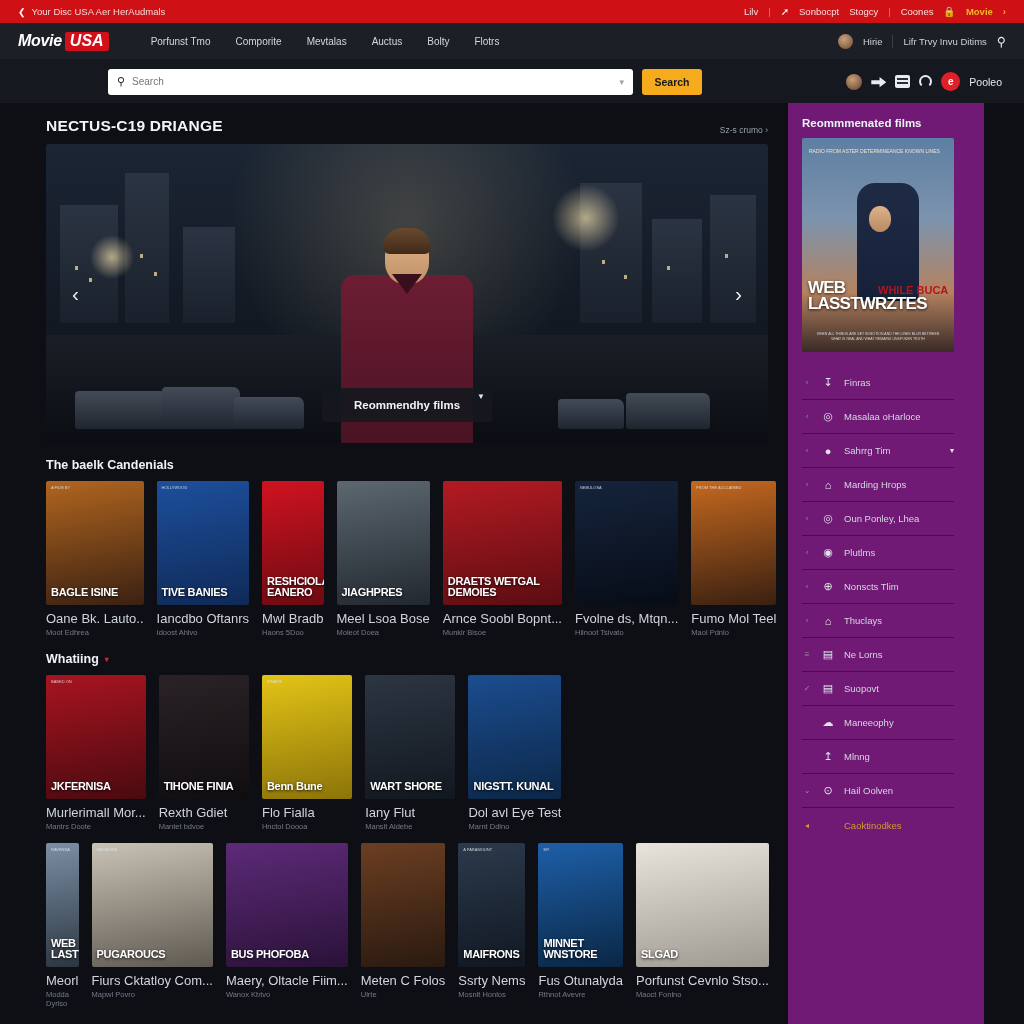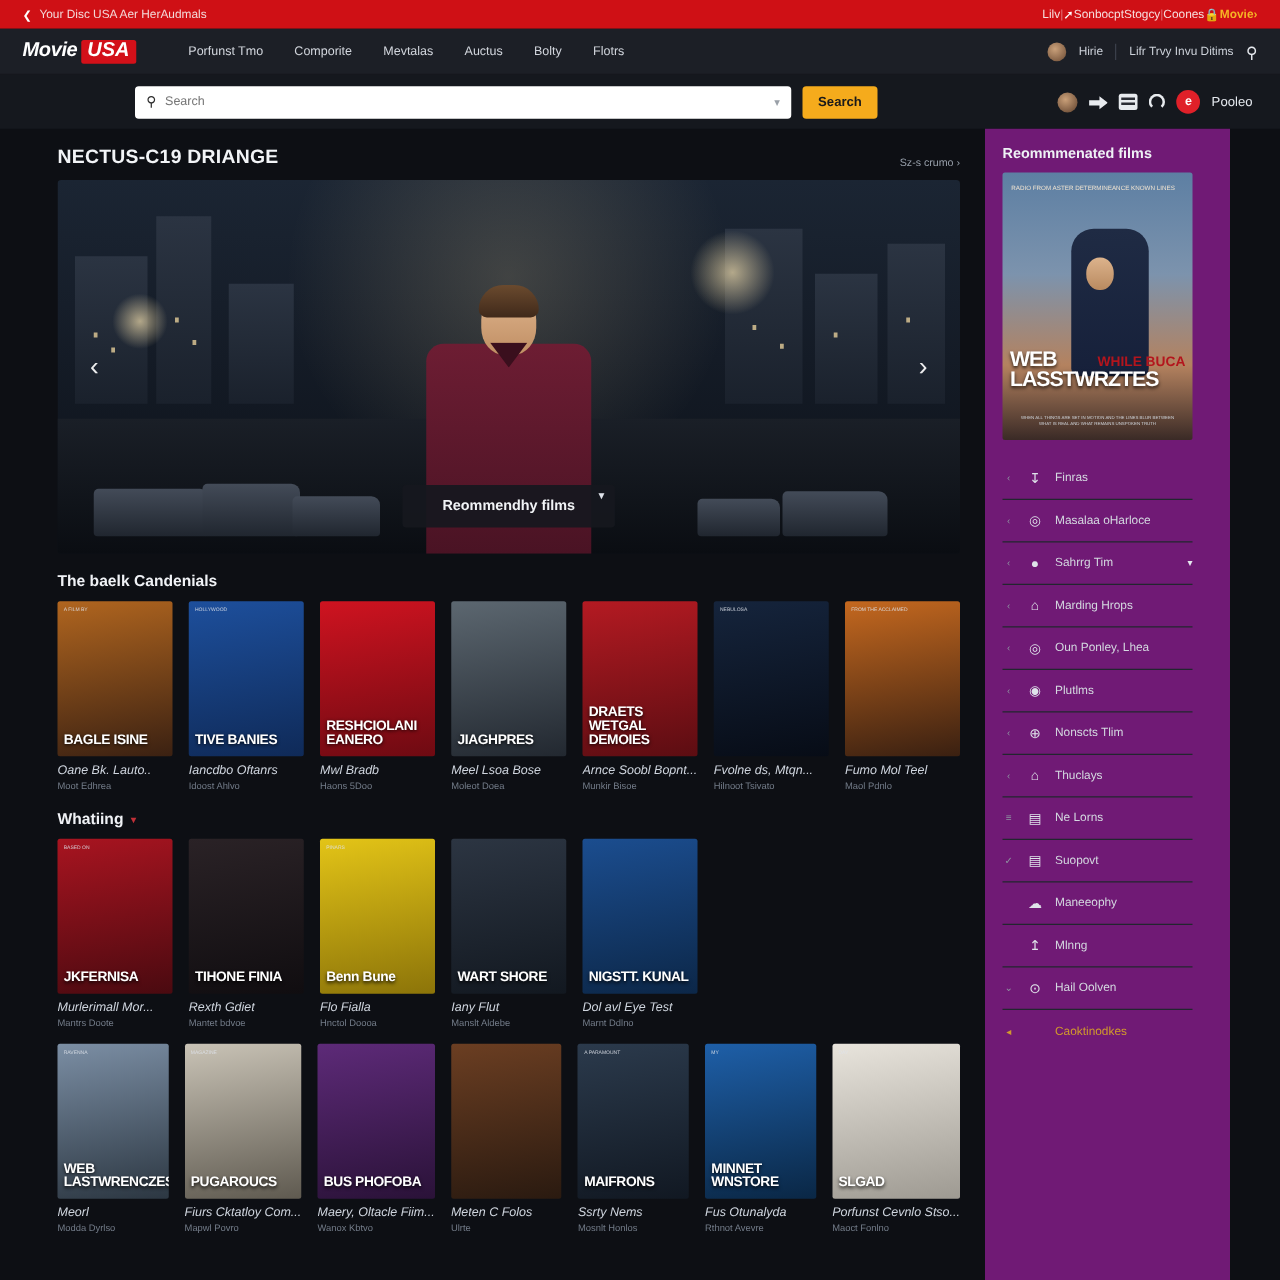--- a/index.html
+++ b/index.html
@@ -12,21 +12,21 @@
   .page { position: relative; width: 1024px; height: 1024px; background: #0d0f14; }
 
   
   .promo-bar {
     height: 23px; background: #cf1015;
     display: flex; align-items: center; justify-content: space-between;
     padding: 0 18px; color: #f3d8d8; font-size: 9.5px;
   }
   .promo-left { display: flex; align-items: center; gap: 6px; filter: blur(0.45px); }
   .promo-left .chev { font-size: 9px; color: #fff; }
-  .promo-right { display: flex; align-items: center; filter: blur(0.4px); }
+  .promo-right { display: flex; align-items: flex-end; gap: 10px; filter: blur(0.4px); }
   .promo-right .sep { color: #e0747a; }
   .promo-right .it { color: #f6dede; }
   .promo-right .gold { color: #f5b425; font-weight: bold; }
   .lock-ic { color: #f5b425; font-size: 10px; }
   .pin-ic { color:#fff; font-size:10px; }
 
   
   .main-header {
     height: 37px; background: #1c1f26;
     display: flex; align-items: center; padding: 0 18px;
@@ -164,24 +164,23 @@
     position: absolute; left: 5px; right: 5px; bottom: 7px;
     color: #fff; font-weight: bold; font-size: 11px; line-height: 11px;
     text-shadow: 0 1px 3px rgba(0,0,0,.9); filter: blur(0.35px);
     letter-spacing: -0.3px;
   }
   .poster .ptop {
     position:absolute; left:5px; right:5px; top:4px;
     color:#dfe3ea; font-size:4px; filter: blur(0.5px); opacity:.85;
   }
   .card .ttl {
-    color: #cfd5de; font-size: 10px; margin-top: 6px;
+    color: #cfd5de; font-size: 13px; margin-top: 6px;
     white-space: nowrap; overflow: hidden; text-overflow: ellipsis;
     filter: blur(0.35px);
-    font-style: italic;
   }
   .card .sub { color: #737c89; font-size: 7.5px; margin-top: 2px; filter: blur(0.4px); }
 
   
   .sb-title { color: #eef1f5; font-size: 11.5px; font-weight: bold; margin-bottom: 9px; filter: blur(0.4px); }
   .sb-poster {
     width: 100%; height: 214px; border-radius: 2px; position: relative; overflow: hidden;
     background: linear-gradient(180deg,#5d7fa3 0%,#7c93ad 38%,#b4825f 72%,#3a2a26 100%);
   }
   .sb-poster .sp-top { position:absolute; left:7px; top:10px; font-size:5px; color:#f0e4d2; line-height:7px; filter: blur(0.5px); }

